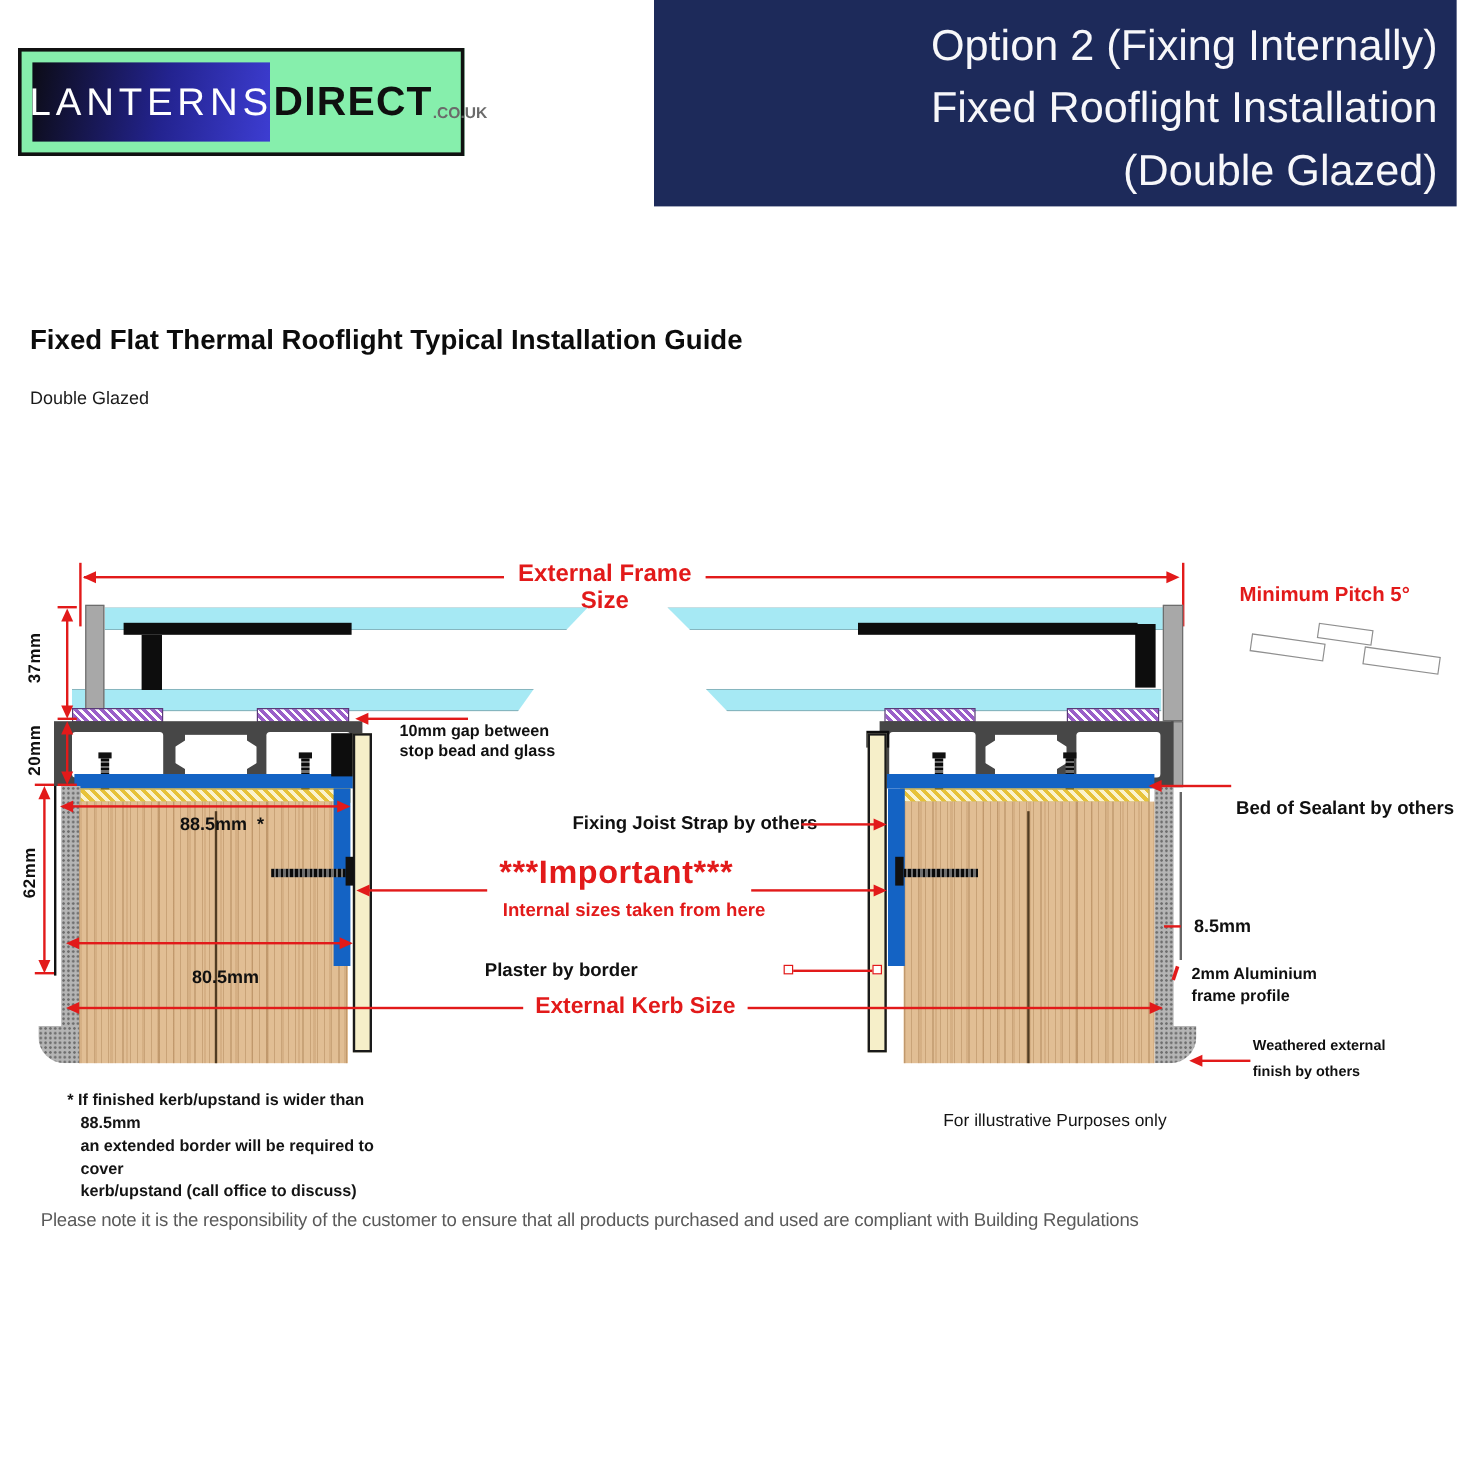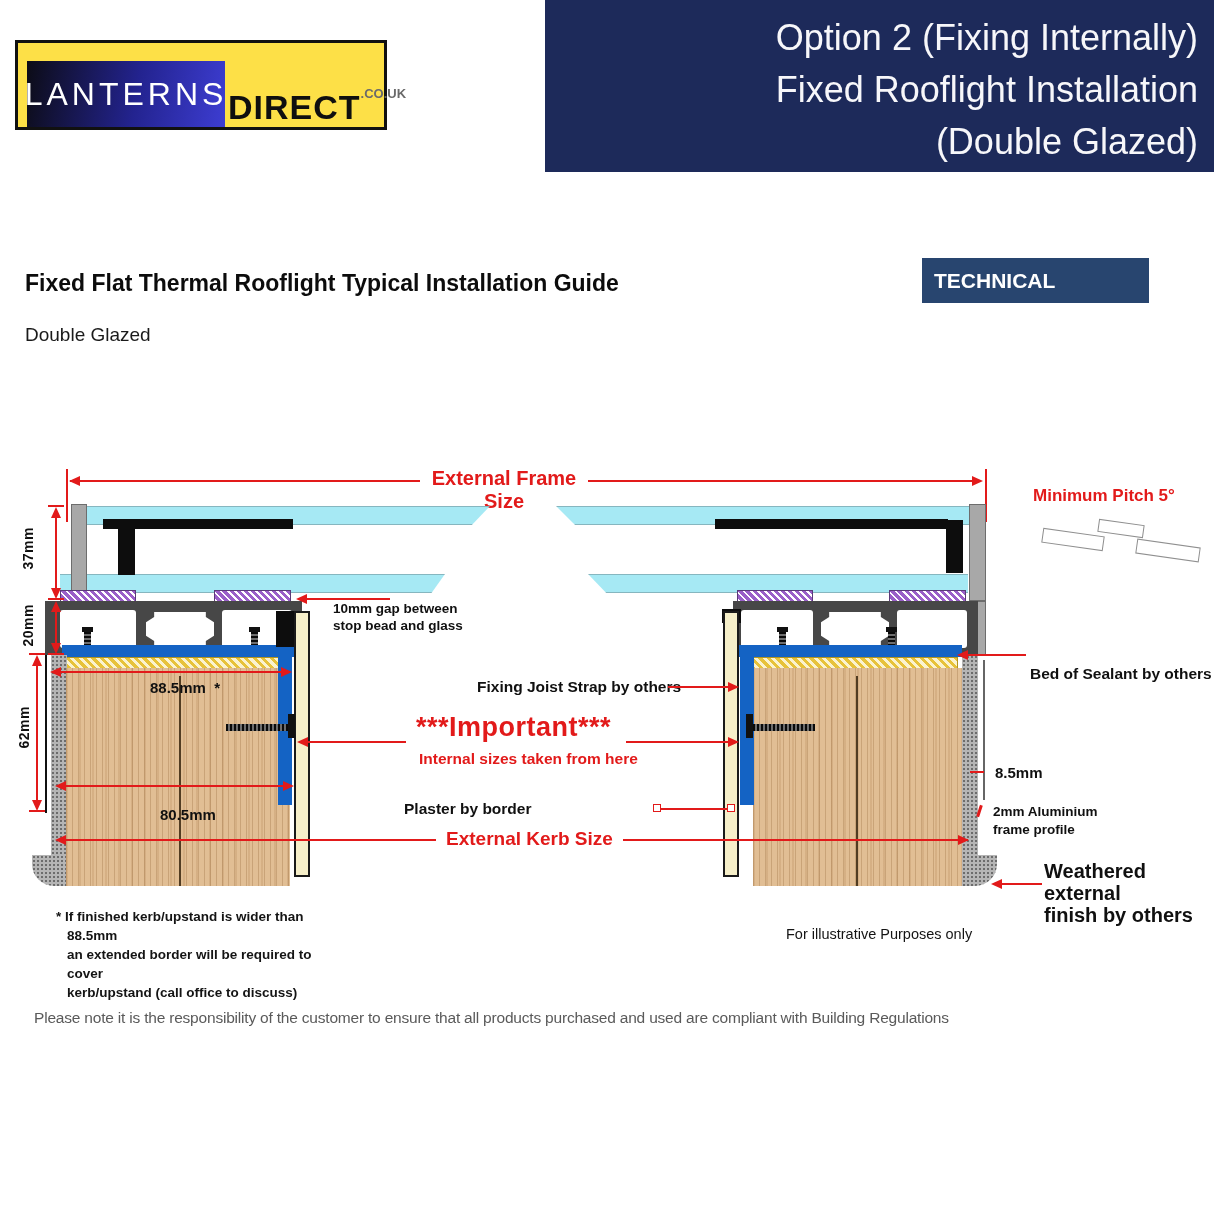--- a/index.html
+++ b/index.html
@@ -1,28 +1,28 @@
 <!DOCTYPE html>
 <html><head>
 <meta charset="utf-8">
 <style>
   :root{ --red:#e21a1a; }
   *{margin:0;padding:0;box-sizing:border-box;}
   body{width:1214px;height:1214px;background:#fff;font-family:"Liberation Sans",sans-serif;position:relative;overflow:hidden;}
   .abs{position:absolute;}
 
   
-  .logo-box{left:15px;top:40px;width:372px;height:90px;border:3px solid #111;background:#fde047;display:flex;align-items:flex-end;padding:0 8px 0 9px;}
+  .logo-box{left:15px;top:40px;width:372px;height:90px;border:3px solid #111;background:#86efac;display:flex;align-items:center;padding:0 8px 0 9px;}
   .logo-blue{width:198px;height:66px;background:linear-gradient(100deg,#0c0c16 0%,#23238f 55%,#3d3dd2 100%);display:flex;align-items:center;justify-content:center;}
   .logo-blue span{color:#fff;font-size:32px;font-weight:400;letter-spacing:4px;}
   .logo-direct{font-size:34px;font-weight:800;color:#0f0f0f;letter-spacing:1px;margin-left:3px;}
   .logo-tld{font-size:13px;font-weight:700;color:#6a6a6a;align-self:center;margin-top:16px;}
   .banner{left:545px;top:0;width:669px;height:172px;background:#1d2a5a;color:#f7f7fa;text-align:right;padding:12px 16px 0 0;font-size:36px;line-height:52px;font-weight:500;white-space:pre-line;}
   .h1{left:25px;top:270px;font-size:23px;font-weight:700;color:#0c0c0c;}
-  .subtitle{left:25px;top:324px;font-size:19px;color:#1a1a1a;}
+  .subtitle{left:25px;top:324px;font-size:15px;color:#1a1a1a;}
   .tech{left:922px;top:258px;width:227px;}
   .tech-head{height:45px;background:#28456f;color:#fff;font-size:21px;font-weight:700;line-height:45px;padding-left:12px;}
   .tech-body{border:2px solid #979797;border-top:none;background:#fff;padding:8px 10px;font-size:15.5px;line-height:23.5px;color:#1c1c1c;white-space:pre-line;}
 
   
   .rl{background:var(--red);}            
   .bl{background:#111;}                  
   .ah{width:0;height:0;}
   .ah-l{border-top:5px solid transparent;border-bottom:5px solid transparent;border-right:11px solid var(--red);}
   .ah-r{border-top:5px solid transparent;border-bottom:5px solid transparent;border-left:11px solid var(--red);}
@@ -59,21 +59,20 @@
     </div>
   <div class="logo-direct">DIRECT</div>
   <div class="logo-tld">.CO.UK</div>
 </div>
 <div class="abs banner">Option 2 (Fixing Internally)
 Fixed Rooflight Installation
 (Double Glazed)</div>
 <div class="abs h1">Fixed Flat Thermal Rooflight Typical Installation Guide</div>
 <div class="abs subtitle">Double Glazed</div>
 <div class="abs tech">
-  <div class="tech-head">TECHNICAL</div>
 </div>
 
 <div class="abs rl" style="left:66px;top:469px;width:2px;height:53px;"></div>
 <div class="abs rl" style="left:985px;top:469px;width:2px;height:53px;"></div>
 <div class="abs rl" style="left:70px;top:480px;width:350px;height:2px;"></div>
 <div class="abs rl" style="left:588px;top:480px;width:388px;height:2px;"></div>
 <div class="abs ah ah-l" style="left:69px;top:476px;"></div>
 <div class="abs ah ah-r" style="left:972px;top:476px;"></div>
 <div class="abs redlab" style="left:418px;top:467px;width:172px;text-align:center;font-size:20px;">External Frame Size</div>
 
@@ -202,20 +201,20 @@
 <div class="abs" style="left:983px;top:660px;width:2px;height:140px;background:#666;"></div>
 <div class="abs rl" style="left:970px;top:771px;width:14px;height:2px;"></div>
 <div class="abs blklab" style="left:995px;top:764px;font-size:15px;">8.5mm</div>
 
 <div class="abs rl" style="left:978px;top:805px;width:3px;height:12px;transform:rotate(18deg);"></div>
 <div class="abs blklab pre" style="left:993px;top:803px;font-size:13.5px;line-height:18px;">2mm Aluminium
 frame profile</div>
 
 <div class="abs rl" style="left:1000px;top:883px;width:42px;height:2px;"></div>
 <div class="abs ah ah-l" style="left:991px;top:879px;"></div>
-<div class="abs blklab pre" style="left:1044px;top:860px;font-size:20px;line-height:22px;">Weathered external
+<div class="abs blklab pre" style="left:1044px;top:860px;font-size:12px;line-height:22px;">Weathered external
 finish by others</div>
 
 <div class="abs pre" style="left:56px;top:907px;width:290px;font-size:13.5px;font-weight:600;line-height:19px;color:#141414;text-indent:-11px;padding-left:11px;">* If finished kerb/upstand is wider than 88.5mm
 an extended border will be required to cover
 kerb/upstand (call office to discuss)</div>
 <div class="abs" style="left:786px;top:926px;font-size:14.5px;color:#141414;">For illustrative Purposes only</div>
 <div class="abs" style="left:34px;top:1009px;font-size:15.5px;color:#5a5a5a;letter-spacing:-0.2px;">Please note it is the responsibility of the customer to ensure that all products purchased and used are compliant with Building Regulations</div>
 
 </body></html>

